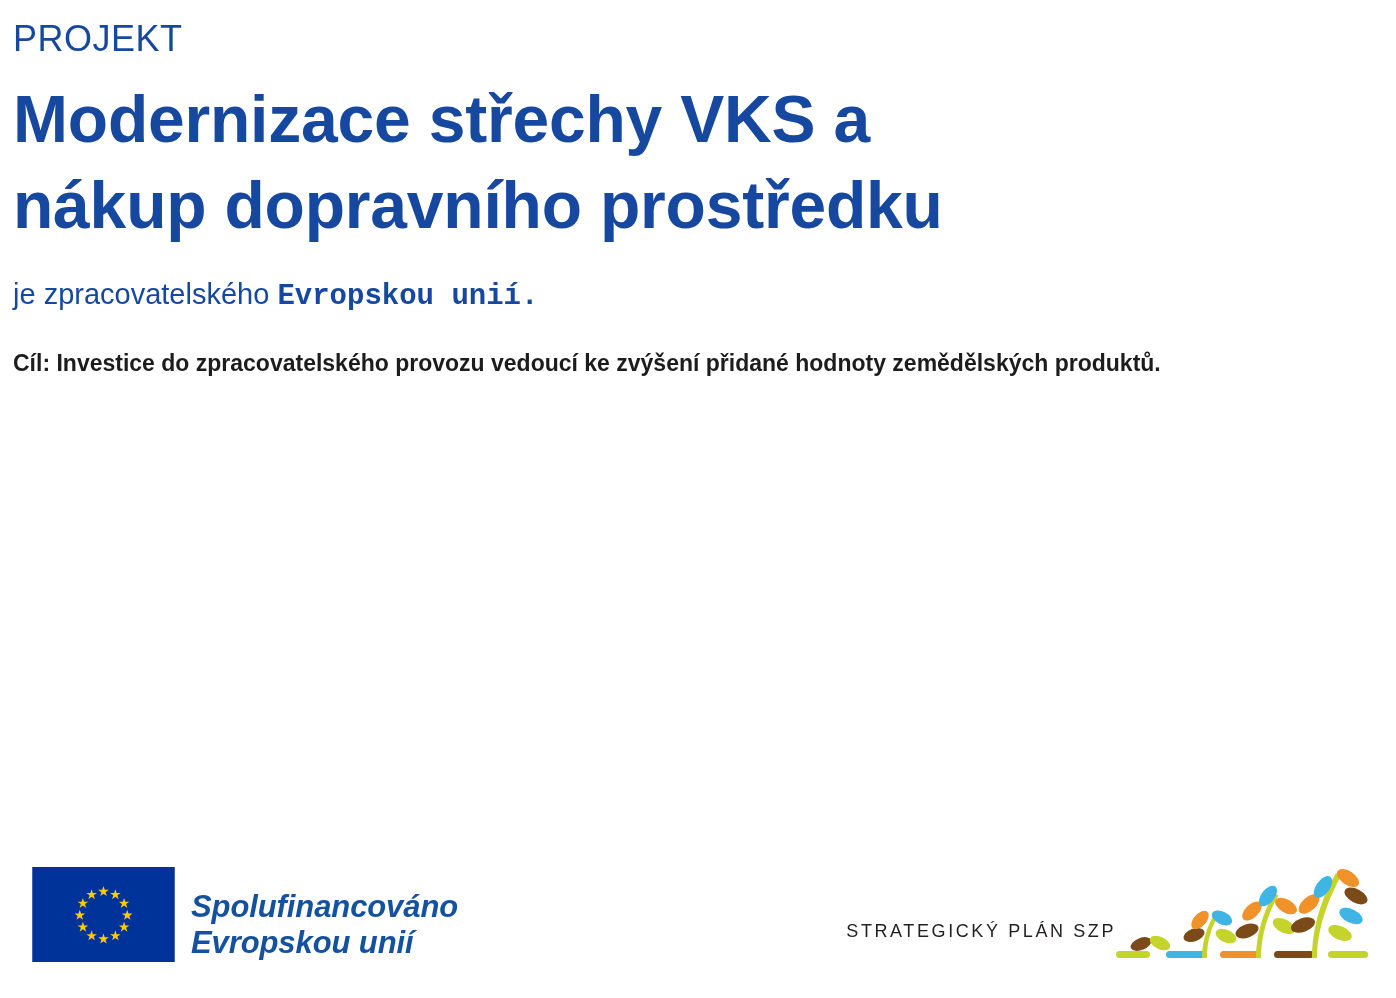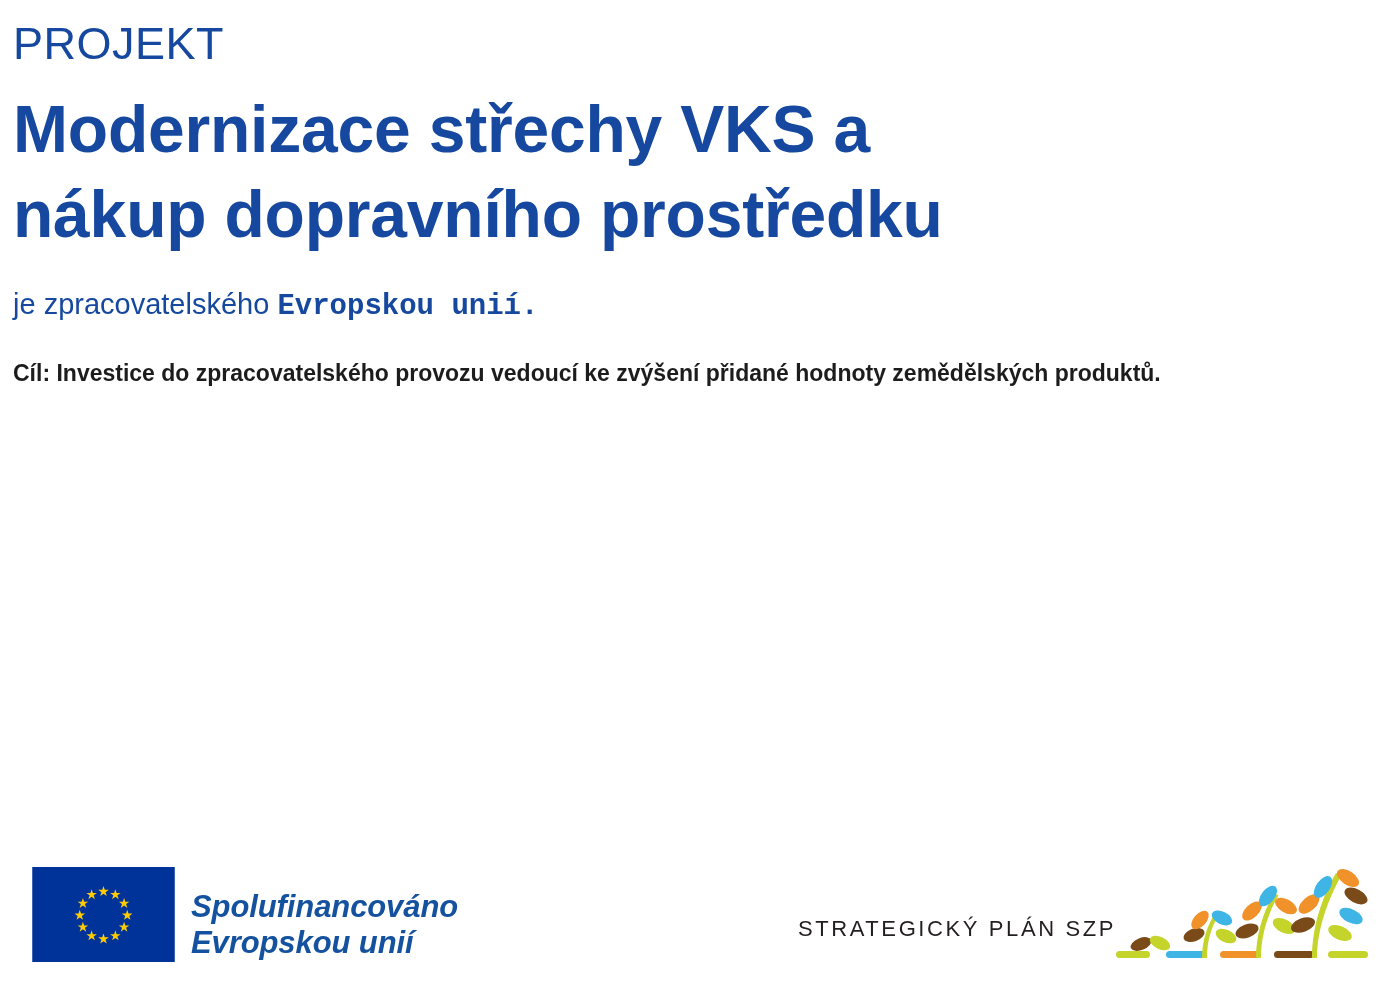--- a/index.html
+++ b/index.html
@@ -25,21 +25,21 @@
 
   
   .text-block {
     position: absolute;
     left: 13px;
     top: 20px;
     width: 1340px;
   }
 
   .eyebrow {
-    font-size: 45px;
+    font-size: 36px;
     line-height: 1.08;
     font-weight: 400;
     color: #15489e;
     letter-spacing: 0.5px;
     margin: 0 0 18px 0;
     white-space: nowrap;
   }
 
   .headline {
     font-size: 66px;
@@ -108,21 +108,21 @@
   
   .szp-lockup {
     position: absolute;
     right: 0px;
     bottom: 30px;
     display: flex;
     align-items: flex-end;
     gap: 0px;
   }
   .szp-wordmark {
-    font-size: 22px;
+    font-size: 18px;
     letter-spacing: 2.6px;
     font-weight: 400;
     color: #231f20;
     white-space: nowrap;
     padding-bottom: 26px;
   }
   .szp-art {
     width: 280px;
     height: 105px;
     display: block;

